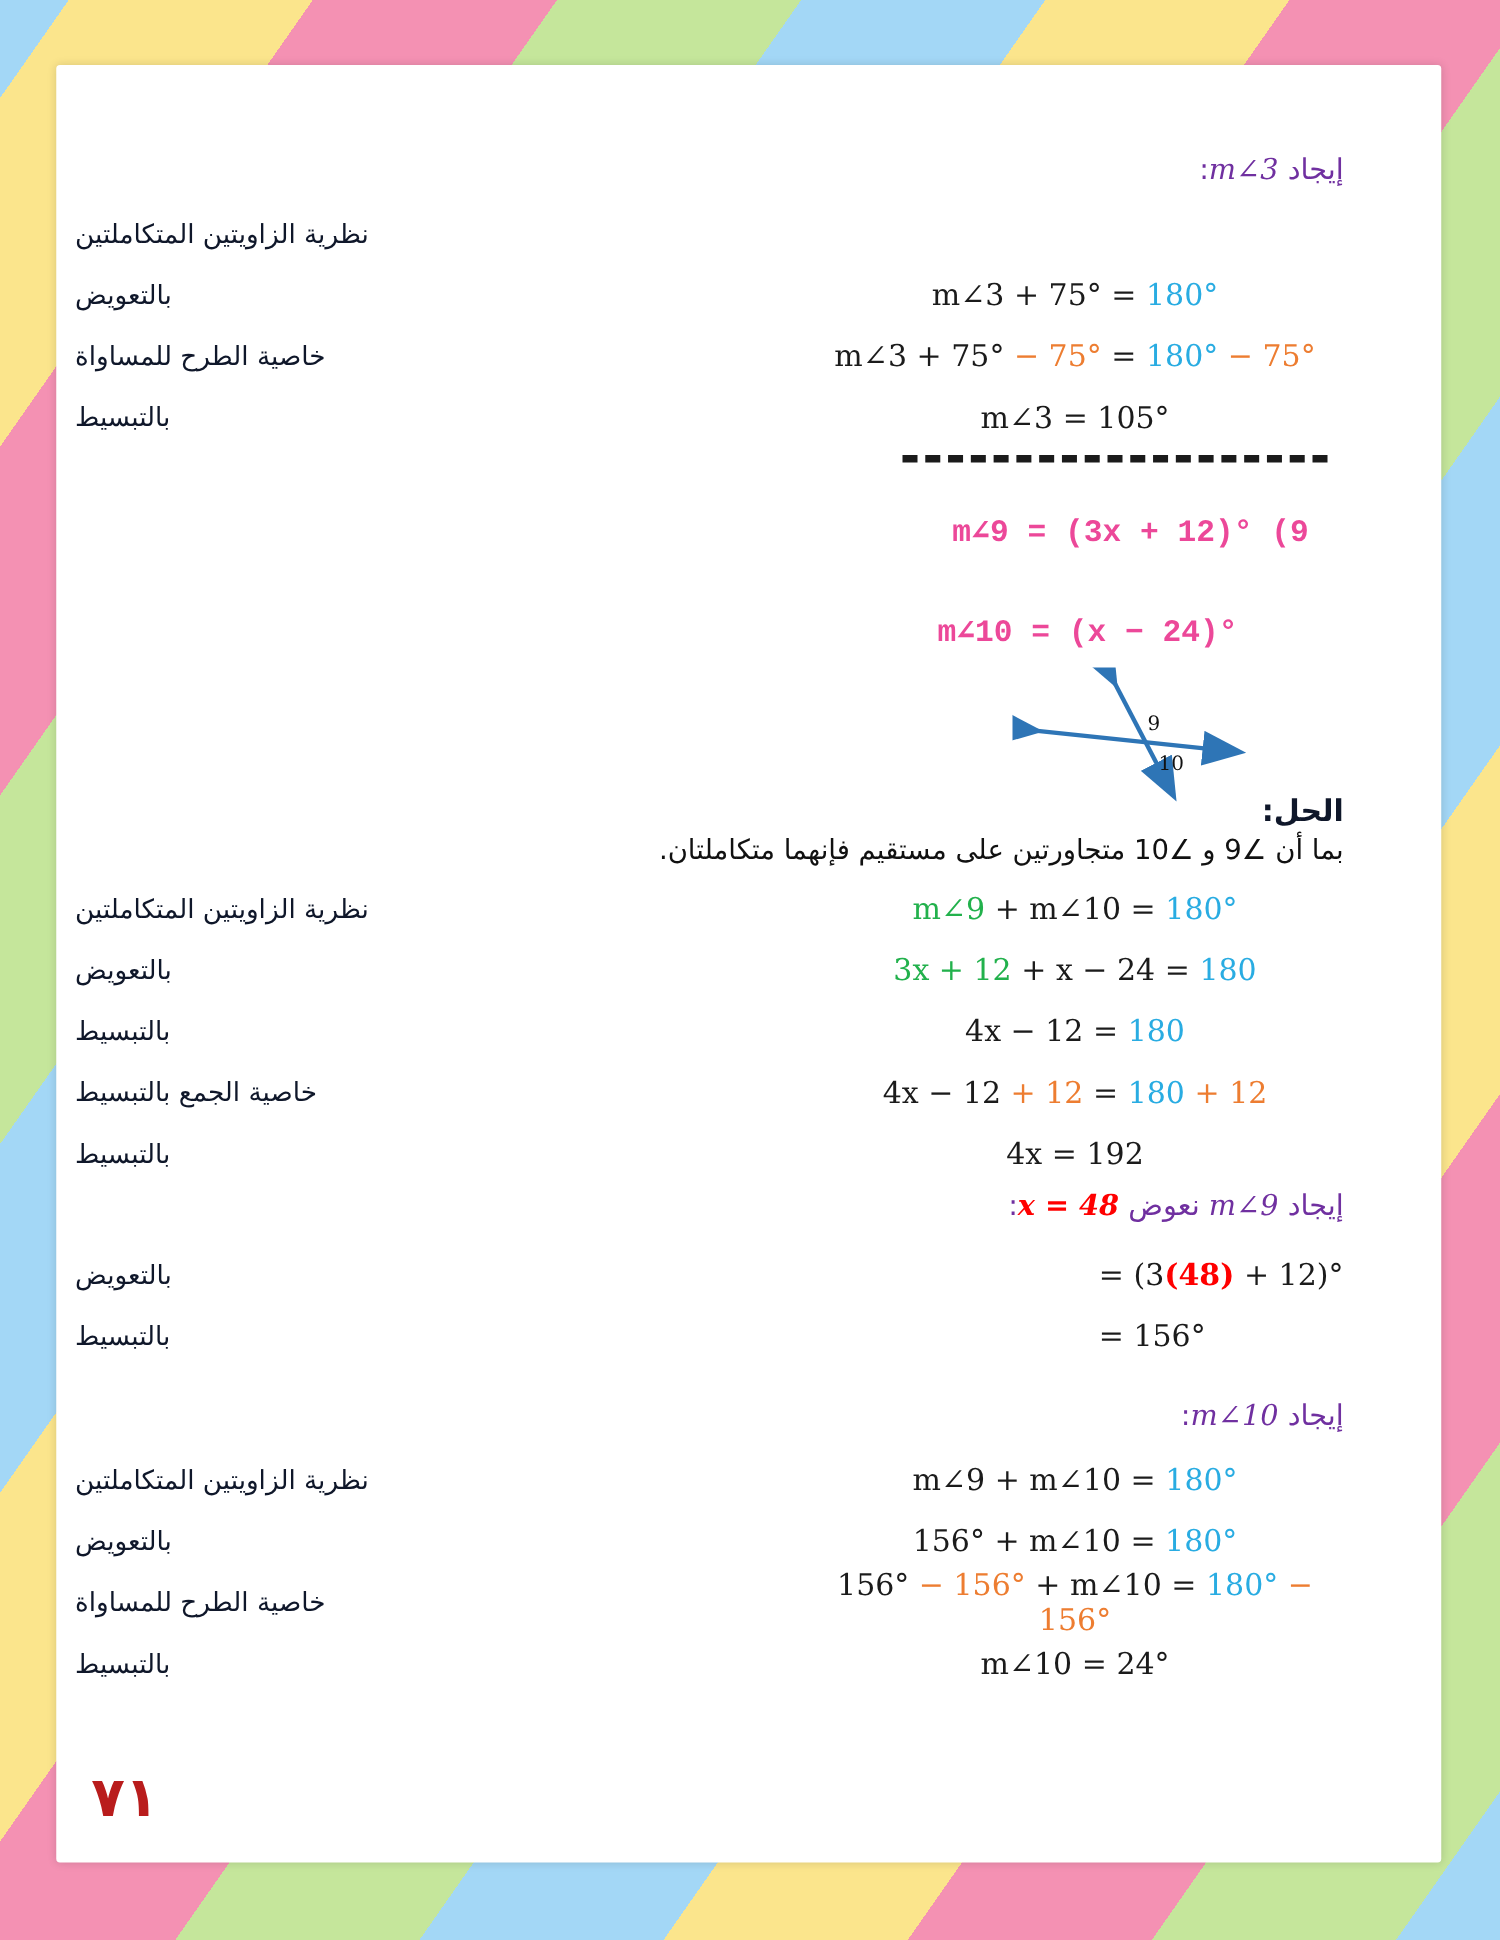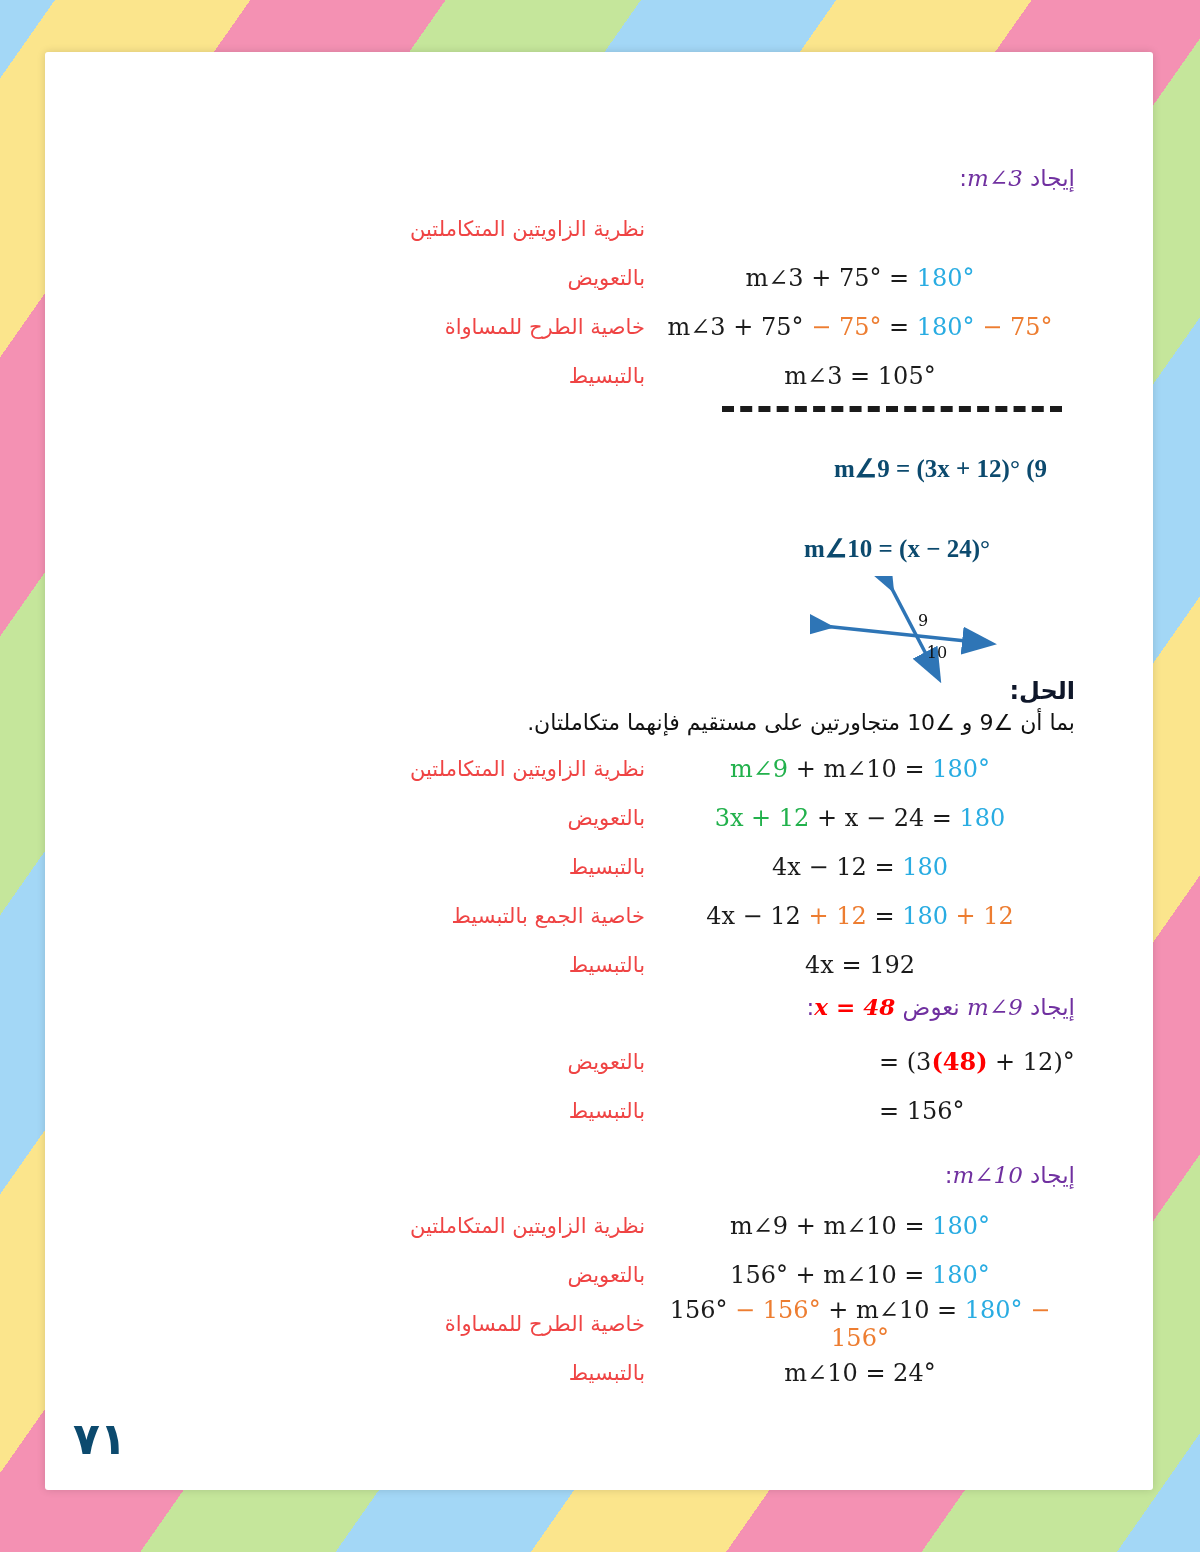--- a/index.html
+++ b/index.html
@@ -4,51 +4,51 @@
 <style>
   html,body{margin:0;padding:0;}
   body{width:1200px;height:1552px;font-family:"DejaVu Sans",sans-serif;}
   .page{position:relative;width:1200px;height:1552px;overflow:hidden;
     background:repeating-linear-gradient(125deg,
       #A3D7F6 0 45px, #FBE58C 45px 205px, #F491B3 205px 365px,
       #C5E69B 365px 525px, #A3D7F6 525px 640px);}
   .card{position:absolute;left:45px;top:52px;right:47px;bottom:62px;
     background:#ffffff;border-radius:3px;box-shadow:0 0 8px rgba(0,0,0,.14);}
   .content{position:absolute;left:0;top:0;right:0;bottom:0;
-    padding:100px 78px 0 15px;box-sizing:border-box;}
+    padding:58px 78px 0 15px;box-sizing:border-box;}
   .hdr{direction:rtl;text-align:right;color:#7030A0;font-size:23px;
     height:36px;line-height:36px;}
   .hdr .pm,.hdr .rm{font-family:"DejaVu Serif",serif;font-style:italic;}
   .hdr .rm{color:#FF0000;font-weight:bold;}
   .hdr1{margin-top:8px;}
   .rows{margin-top:8px;}
   .drow{display:flex;height:49px;align-items:center;}
-  .why{width:585px;text-align:right;direction:rtl;color:#ef4444;font-size:21px;}
+  .why{width:585px;text-align:left;direction:rtl;color:#0f172a;font-size:21px;}
   .eq{width:430px;text-align:center;direction:ltr;
     font-family:"DejaVu Serif",serif;font-size:24px;color:#1b1b1b;}
   .eq.eqL{text-align:left;padding-left:177px;box-sizing:border-box;}
   .eq.eqL.ind{padding-left:234px;}
   .c{color:#29ACE2;} .o{color:#ED7D31;} .g{color:#22B14C;}
   .r{color:#FF0000;font-weight:bold;} .ri{color:#FF0000;font-weight:bold;font-style:italic;}
   .kb{font-weight:bold;}
   .divider{width:340px;border-top:6px dashed #1b1b1b;margin:6px 13px 10px auto;}
   .prob{text-align:right;margin-top:6px;margin-right:28px;direction:ltr;}
-  .prob-line{font-family:Liberation Serif, serif;font-size:25px;font-weight:600;
-    color:#0c4a6e;height:46px;line-height:46px;margin-top:34px;}
+  .prob-line{font-family:Liberation Mono, monospace;font-size:25px;font-weight:600;
+    color:#ec4899;height:46px;line-height:46px;margin-top:34px;}
   .prob-line2{margin-right:57px;}
   .fig{text-align:right;padding-right:65px;margin-top:4px;height:112px;}
   .sol-label{direction:rtl;text-align:right;color:#0f172a;font-weight:bold;
     font-size:24px;height:34px;line-height:34px;margin-top:-14px;}
   .para{direction:rtl;text-align:right;color:#111;font-size:22px;
     line-height:34px;margin-top:-2px;}
   .rows-sol{margin-top:4px;}
   .rows-f9{margin-top:12px;}
   .hdr10{margin-top:22px;}
   .rows-f10{margin-top:8px;}
-  .pagenum{position:absolute;left:28px;bottom:26px;color:#0c4a6e;
+  .pagenum{position:absolute;left:28px;bottom:26px;color:#b91c1c;
     font-size:44px;font-weight:bold;}
   svg text{font-family:"DejaVu Serif",serif;font-size:16px;fill:#111;}
 </style>
 </head>
 <body>
 
 <div class="page">
   <div class="card">
     <div class="content">
 

